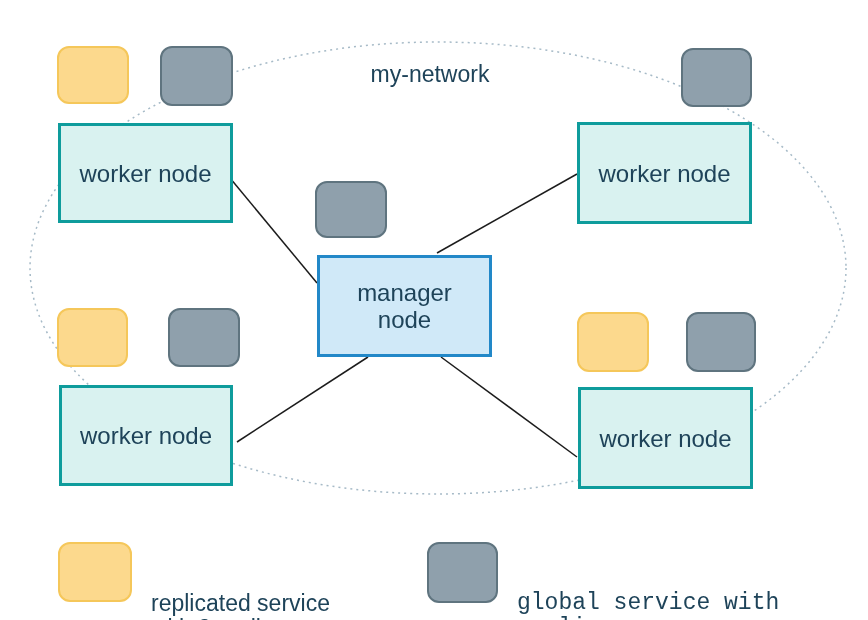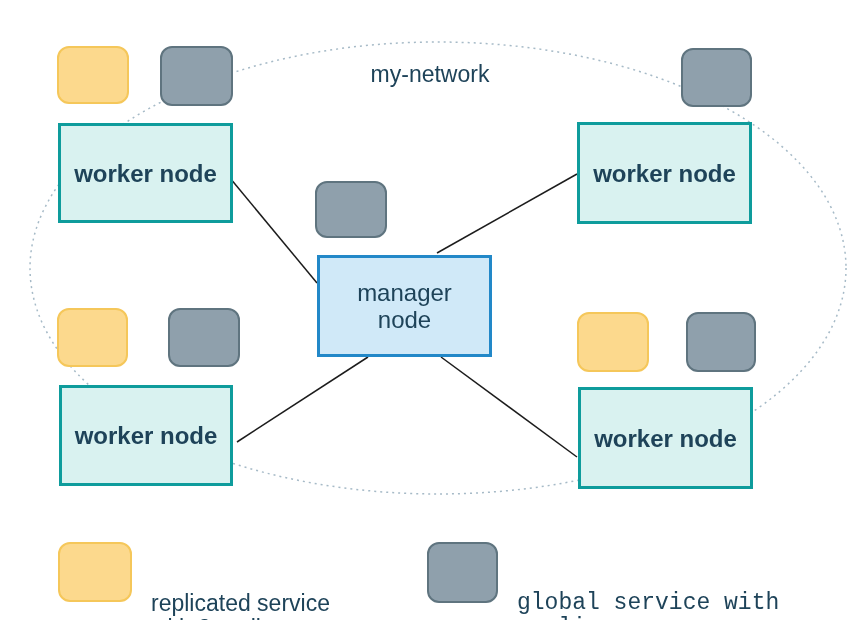--- a/index.html
+++ b/index.html
@@ -29,21 +29,20 @@
     justify-content: center;
     text-align: center;
     white-space: pre-line;
     font-size: 24px;
     line-height: 27px;
     color: var(--text, #1e4359);
   }
   .node.worker {
     background: var(--worker-fill, #d9f2f0);
     border: 3px solid var(--worker-border, #0e9c9c);
-    font-weight: bold;
   }
   .node.manager {
     background: var(--manager-fill, #d0e9f8);
     border: 3px solid var(--manager-border, #2288c8);
   }
 
   .chip {
     position: absolute;
     box-sizing: border-box;
     border-radius: 12px;

